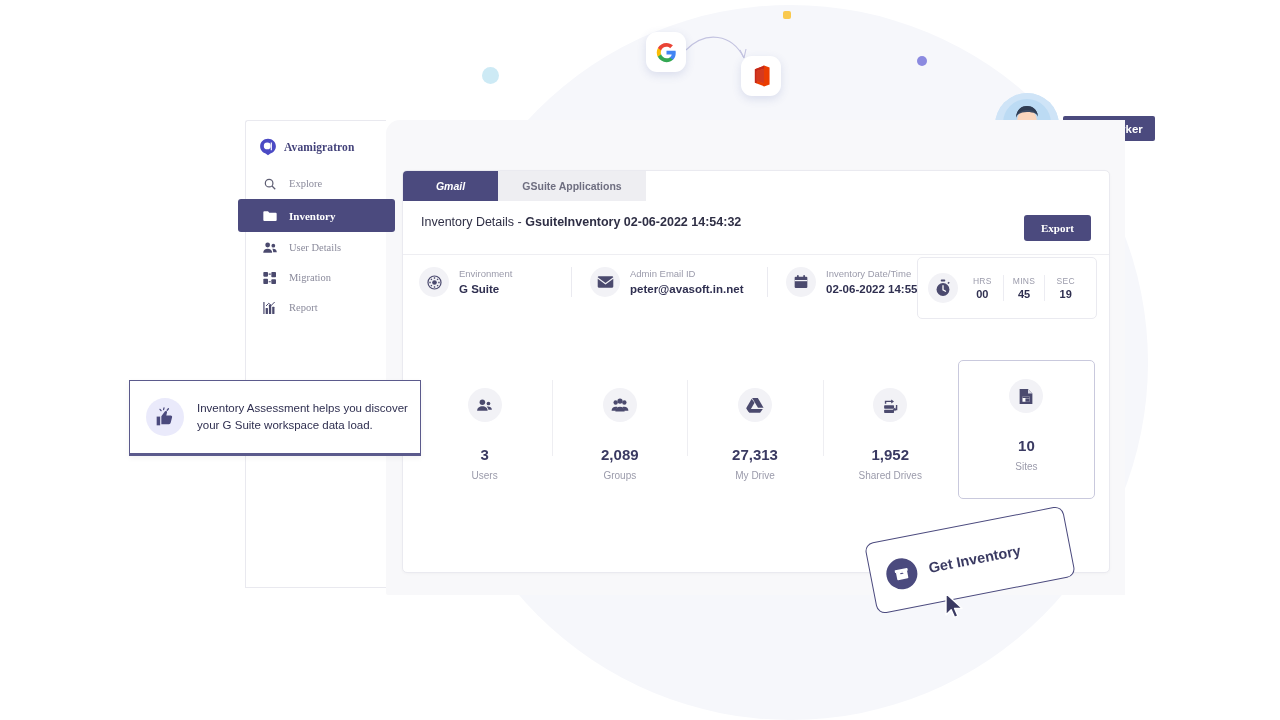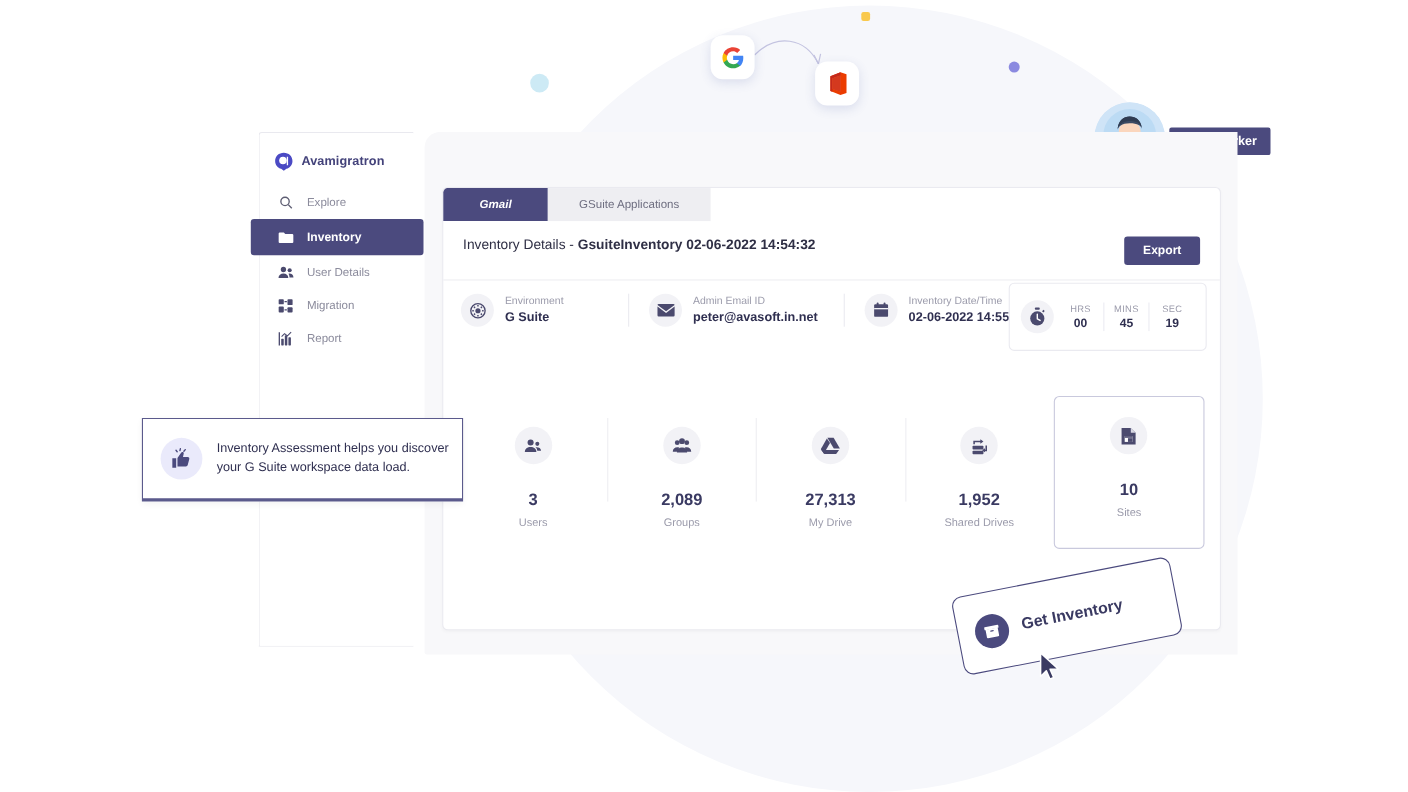--- a/index.html
+++ b/index.html
@@ -52,26 +52,27 @@
 
   
   .app-shell {
     position: absolute; left: 386px; top: 120px;
     width: 739px; height: 475px;
     background: #f8f8fa;
     border-top-left-radius: 14px;
     border-bottom-left-radius: 2px;
   }
   .sidebar {
-    position: absolute; left: 235px; top: 120px;
+    position: absolute; left: 245px; top: 120px;
     width: 141px; height: 468px;
     background: #ffffff;
     border: 1px solid #e9e9ef;
     border-right: none;
     border-top-left-radius: 3px;
+    font-family: Liberation Serif, serif;
   }
   .brand { display: flex; align-items: center; gap: 7px; padding: 17px 0 0 13px; }
   .brand-text { font-size: 11.5px; font-weight: 700; color: #43427a; letter-spacing: .1px; }
 
   .nav { margin-top: 13px; }
   .nav-item {
     display: flex; align-items: center; gap: 11px;
     height: 29px; padding-left: 15px; margin-bottom: 1px;
     cursor: pointer;
   }
@@ -94,34 +95,34 @@
     border-radius: 5px;
     box-shadow: 0 1px 3px rgba(0,0,0,0.03);
   }
   .tabs { display: flex; height: 30px; }
   .tab {
     display: flex; align-items: center; justify-content: center;
     font-size: 10.5px; cursor: pointer;
   }
   .tab.active { width: 95px; background: #4b4a7e; color: #ffffff; font-weight: 700;
                 border-top-left-radius: 4px; font-style: italic; }
-  .tab.inactive { width: 148px; background: #eeeef2; color: #6e6e80; }
+  .tab.inactive { width: 148px; background: #eeeef2; color: #6e6e80; font-weight: bold; }
 
   .detail-row {
     display: flex; align-items: flex-start; justify-content: space-between;
     padding: 14px 18px 13px 18px;
     border-bottom: 1px solid #eeeef2;
   }
   .detail-title { font-size: 12.5px; color: #2f2f45; }
   .detail-title b { font-weight: 700; }
   .export-btn {
     background: #4b4a7e; color: #fff; border: none;
     font-size: 11px; font-weight: 700;
     padding: 7px 17px; border-radius: 3px; cursor: pointer;
-    font-family: Liberation Sans, sans-serif;
+    font-family: Liberation Serif, serif;
   }
 
   
   .info-strip { display: flex; align-items: center; padding: 12px 16px 0 16px; position: relative; }
   .info-item { display: flex; align-items: center; gap: 10px; }
   .info-ico {
     width: 30px; height: 30px; border-radius: 50%;
     background: #f2f2f6; display: flex; align-items: center; justify-content: center;
     flex: none;
   }

